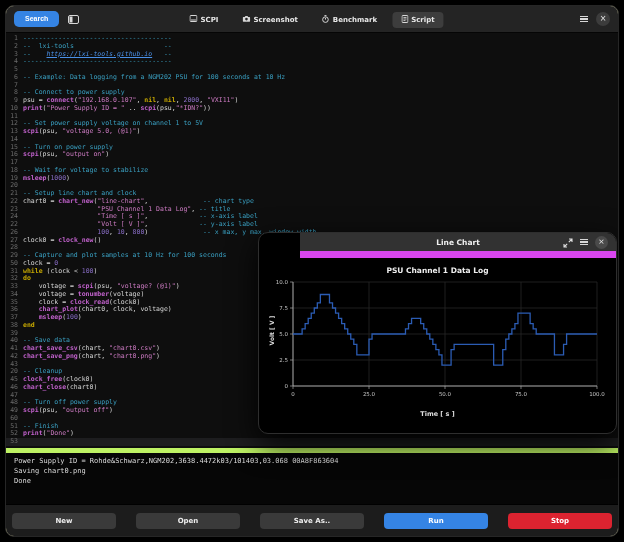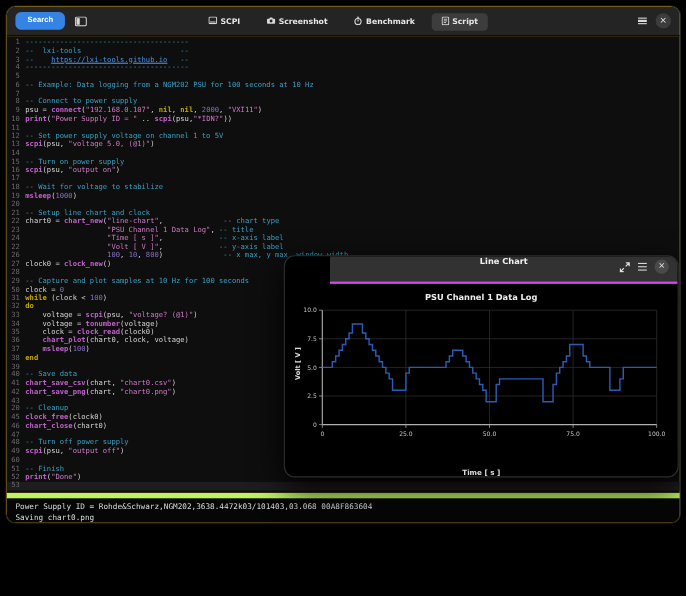--- a/index.html
+++ b/index.html
@@ -1,63 +1,63 @@
 <!DOCTYPE html>
 <html><head>
 <meta charset="utf-8">
 <style>
   * { margin:0; padding:0; box-sizing:border-box; }
   html,body { width:624px; height:542px; background:#000; font-family:"DejaVu Sans","Liberation Sans",sans-serif; overflow:hidden; }
-  .app { position:absolute; left:5px; top:5px; width:614px; height:471px; background:#eab308; border:1px solid #262626; border-radius:9px; overflow:hidden; }
+  .app { position:absolute; left:5px; top:5px; width:614px; height:532px; background:#fef9c3; border:1px solid #262626; border-radius:9px; overflow:hidden; }
 
   
   .header { position:relative; height:27px; background:#242424; display:flex; align-items:center; padding:0 8px; border-bottom:1px solid #050505; }
   .search-btn { height:16px; padding:0 11px; background:#3584e4; color:#fff; font-size:7px; font-weight:bold; border:none; border-radius:5px; line-height:16px; }
   .panel-icon { margin-left:9px; display:flex; }
   .tabs { position:absolute; left:50%; top:0; height:27px; transform:translateX(-50%); display:flex; align-items:center; gap:6px; }
   .tab { display:flex; align-items:center; gap:3px; padding:3px 9px; border-radius:4px; color:#e8e8e8; font-size:7px; font-weight:600; }
   .tab.active { background:#3d3d3d; }
   .hdr-right { margin-left:auto; display:flex; align-items:center; gap:8px; }
   .menu-lines { display:flex; flex-direction:column; gap:1.5px; }
   .menu-lines i { display:block; width:8px; height:1.2px; background:#d8d8d8; }
   .circle-btn { width:14px; height:14px; border-radius:50%; background:#3c3c3c; color:#e8e8e8; font-size:8px; line-height:13px; text-align:center; }
 
   
   .editor { position:relative; height:415px; background:#0e0e0e; padding-top:2px; font-family:"DejaVu Sans Mono","Liberation Mono",monospace; font-size:6.5px; line-height:7.75px; color:#d6d6d6; overflow:hidden; }
   .cl { display:flex; white-space:pre; }
   .cl.current { background:#1d1d1f; }
   .ln { flex:none; width:17px; text-align:right; padding-right:5px; color:#6b6b6b; }
   .ct { white-space:pre; }
   .ct .c { color:#3aa0c2; }
-  .ct .url { color:#4a90e8; text-decoration:underline; }
+  .ct .url { color:#4a90e8; font-style:italic; text-decoration:underline; }
   .ct .s { color:#cd7bc3; }
   .ct .k { color:#c6a800; font-weight:bold; }
   .ct .n { color:#8b6fc9; }
   .ct .f { color:#c061cb; font-weight:bold; }
 
   
   .console { height:56px; background:#060606; border-top:5px solid #bef264; padding:4px 8px; font-family:"DejaVu Sans Mono","Liberation Mono",monospace; font-size:7px; line-height:9.8px; color:#dcdcdc; }
 
   
   .footer { height:33px; background:#1c1c1c; border-top:1px solid #000; display:flex; align-items:center; gap:20px; padding:0 6px; }
   .fbtn { flex:1; height:16px; border:none; border-radius:4px; background:#3a3a3a; color:#eee; font-size:7px; font-weight:bold; font-family:inherit; }
   .fbtn.run { background:#3584e4; color:#fff; }
   .fbtn.stop { background:#dc2330; color:#fff; }
 
   
   .chart-window { position:absolute; left:252px; top:226px; width:359px; height:202px; background:#000; border:1px solid #2e2e2e; border-radius:10px; overflow:hidden; box-shadow:0 10px 30px rgba(0,0,0,.9); }
-  .cw-titlebar { position:relative; height:25px; background:#323232; border-bottom:2px solid #d946ef; display:flex; align-items:flex-start; padding:0 8px;margin-left:41px; }
+  .cw-titlebar { position:relative; height:25px; background:#323232; border-bottom:7px solid #d946ef; display:flex; align-items:center; padding:0 8px;margin-left:41px; }
   .cw-title { position:absolute; left:0; right:0; text-align:center; color:#f0f0f0; font-size:7.5px; font-weight:bold; }
   .cw-controls { margin-left:auto; display:flex; align-items:center; gap:7px; z-index:1; }
   .cw-circle { width:13px; height:13px; border-radius:50%; background:#4a4a4a; color:#e8e8e8; font-size:7.5px; line-height:12px; text-align:center; }
   .cw-body { position:relative; padding:5px 8px 0; }
   .cw-chart-title { text-align:center; color:#efefef; font-size:7.5px; font-weight:bold; margin:3px 0 3px; }
   .plot-area { position:relative; }
   .cw-ylabel { position:absolute; left:-30px; top:48px; width:70px; height:9px; text-align:center; color:#dedede; font-size:6px; font-weight:bold; transform:rotate(-90deg); }
-  .cw-xlabel { text-align:center; color:#dedede; font-size:6.5px; font-weight:bold; margin-top:16px; }
+  .cw-xlabel { text-align:center; color:#dedede; font-size:6.5px; font-weight:bold; margin-top:0px; }
 </style>
 </head>
 <body>
 
 <div class="app">
 
   <div class="header">
     <button class="search-btn">Search</button>
     <span class="panel-icon">
       <svg width="11" height="9" viewBox="0 0 11 9">

